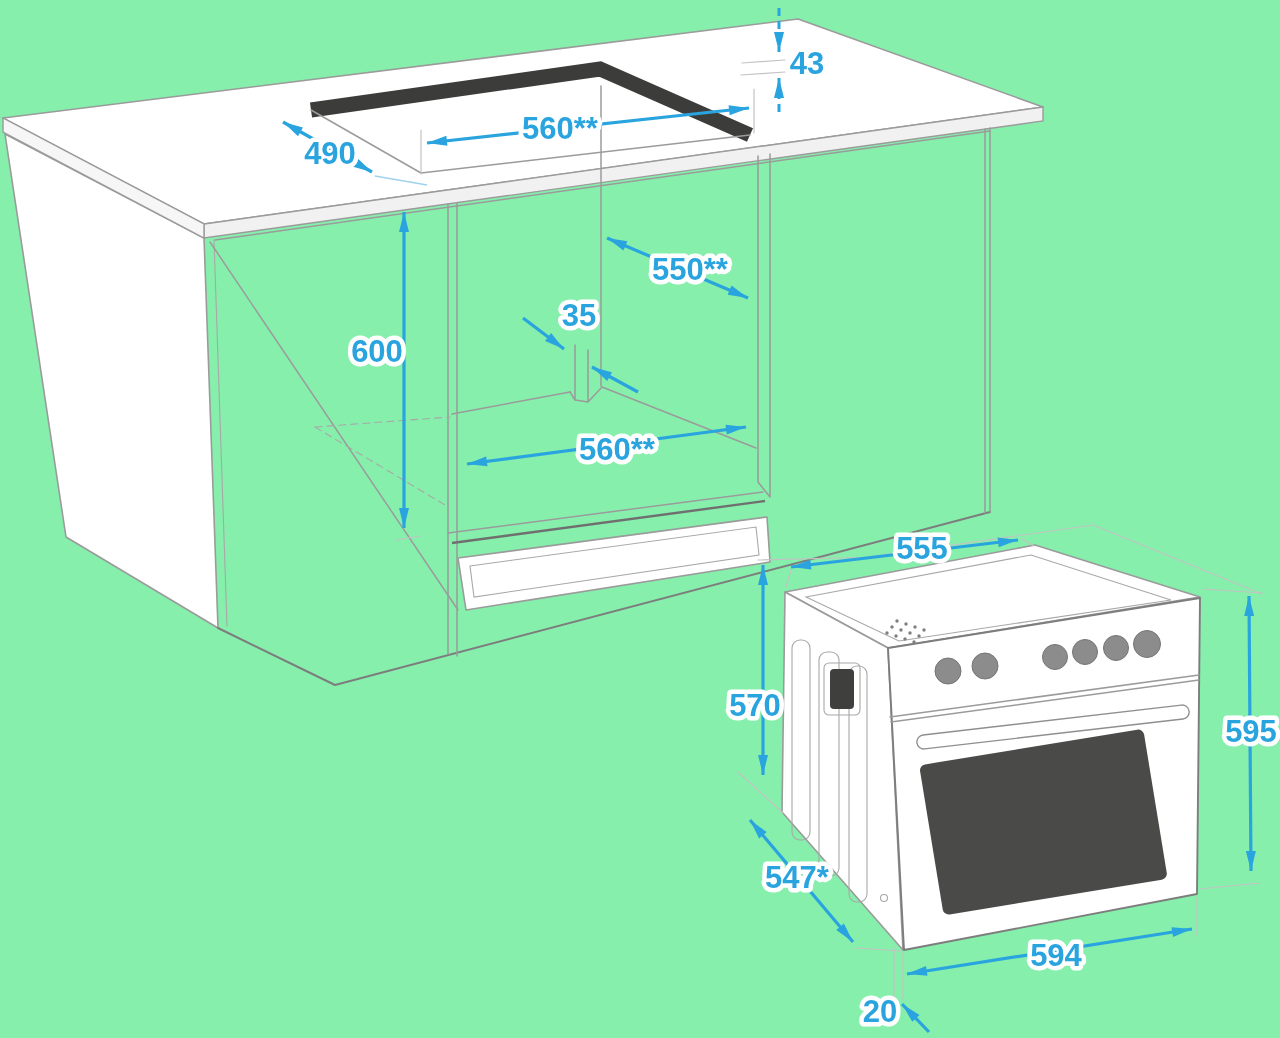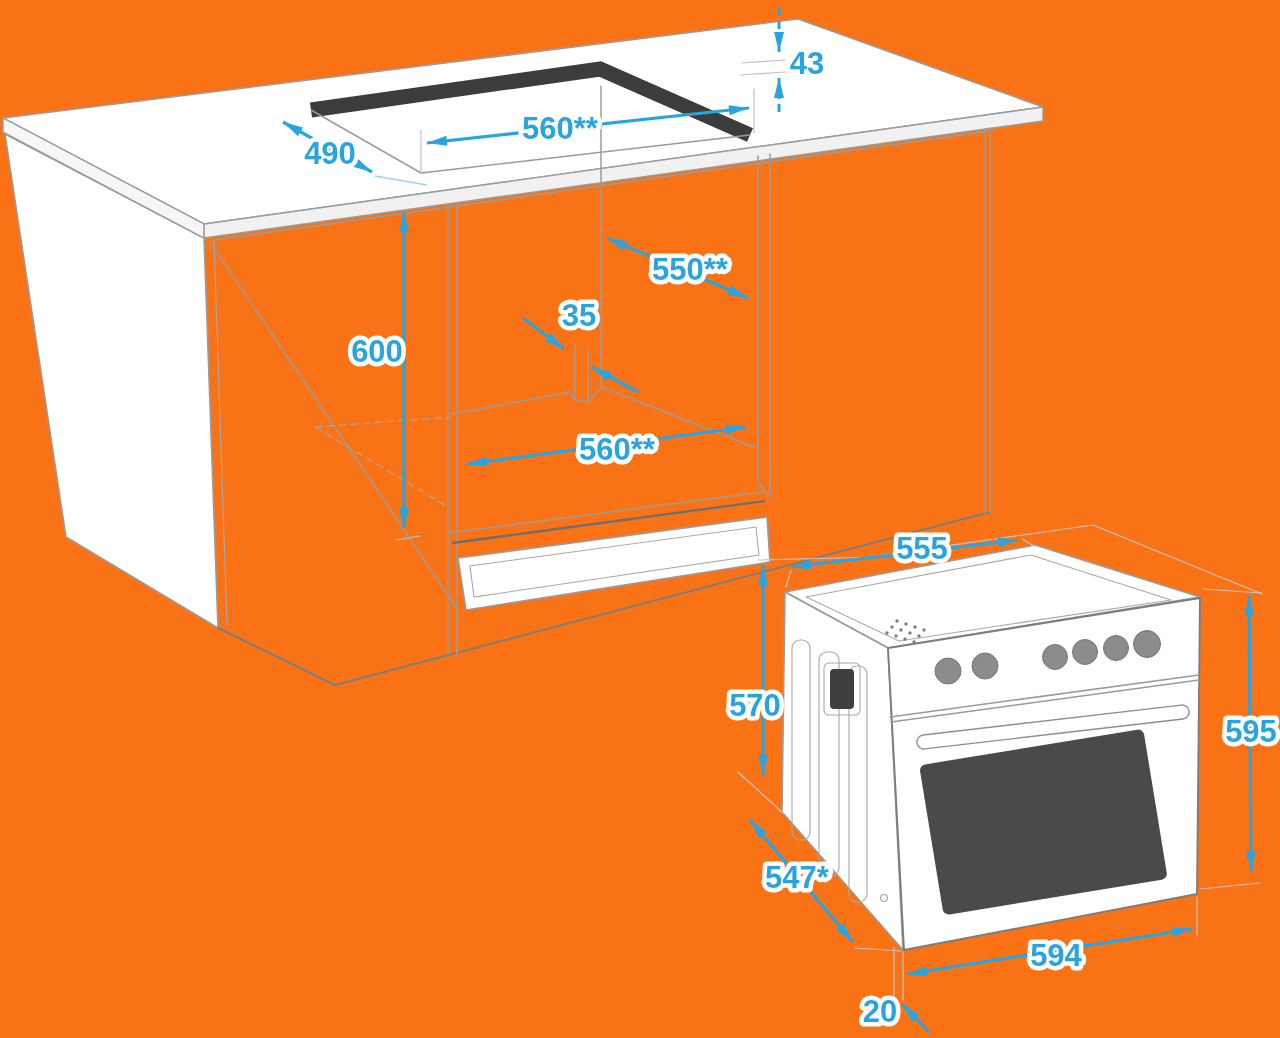--- a/index.html
+++ b/index.html
@@ -1,16 +1,16 @@
 <!DOCTYPE html>
 <html><head>
 <meta charset="utf-8">
 <style>
   html,body{margin:0;padding:0;background:#fff;}
-  .stage{position:relative;width:1280px;height:1038px;background:#f97316;overflow:hidden;}
+  .stage{position:relative;width:1280px;height:1038px;background:#86efac;overflow:hidden;}
   svg{display:block;}
   .g1{fill:none;stroke:#9b9b9b;stroke-width:1.5;stroke-linecap:round;stroke-linejoin:round;}
   .g11{fill:none;stroke:#a8a8a8;stroke-width:1.1;stroke-linecap:round;}
   .g2{fill:none;stroke:#7d7d7d;stroke-width:2;stroke-linecap:round;stroke-linejoin:round;}
   .gt{fill:none;stroke:#c3c3c3;stroke-width:1.2;stroke-linecap:round;}
   .fw{fill:#ffffff;stroke:#9b9b9b;stroke-width:1.6;stroke-linejoin:round;}
   .fwd{fill:#ffffff;stroke:#7d7d7d;stroke-width:1.9;stroke-linejoin:round;}
   .dsh{stroke-dasharray:7 5;}
   .bl{fill:none;stroke:#2aa4de;stroke-width:3.2;stroke-linecap:butt;}
   .bld{fill:none;stroke:#2aa4de;stroke-width:3;stroke-dasharray:8 5;}

